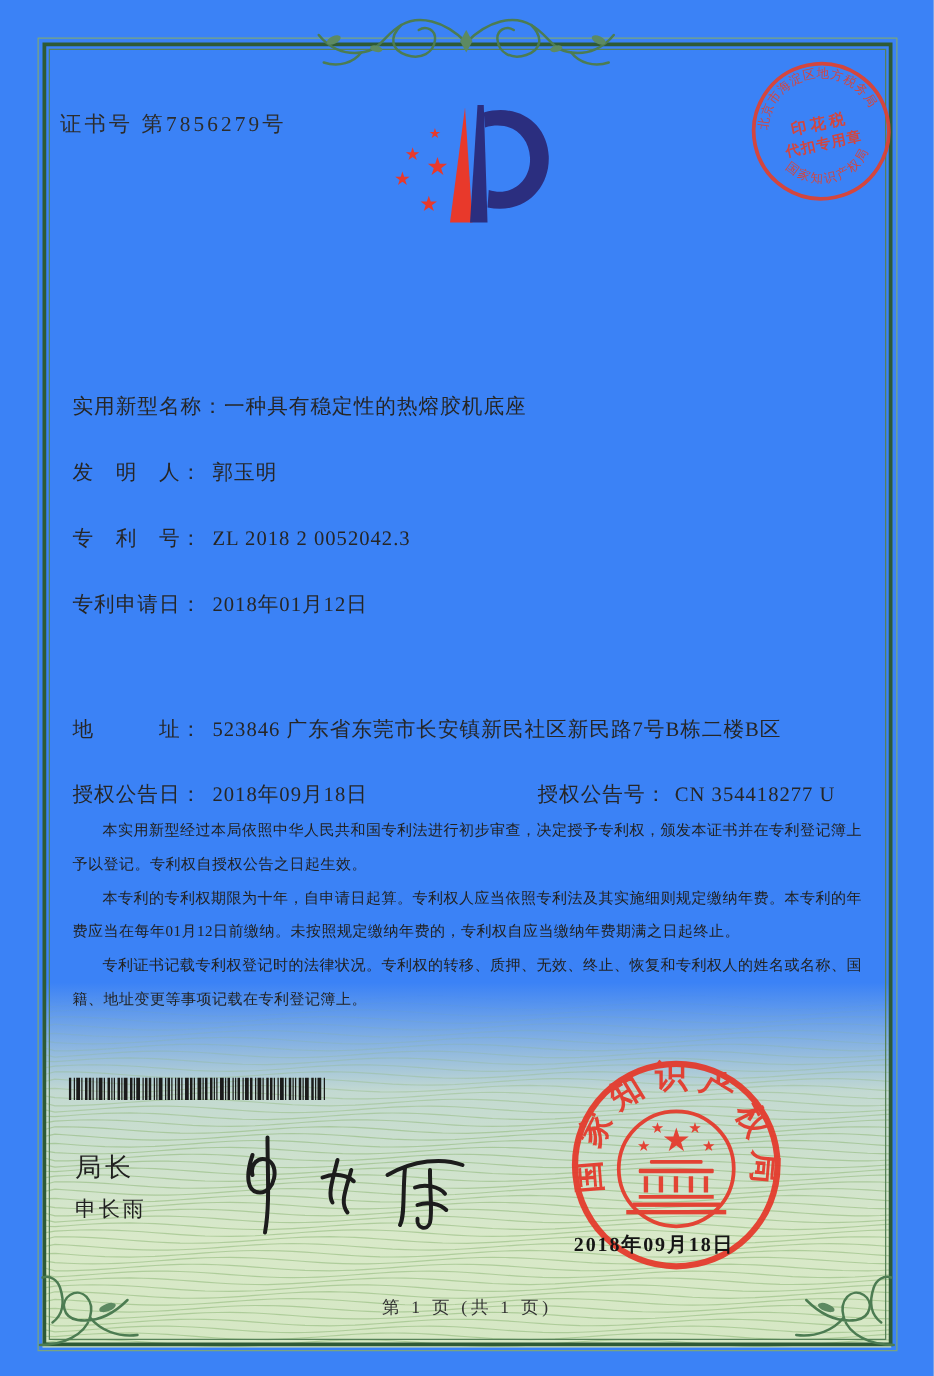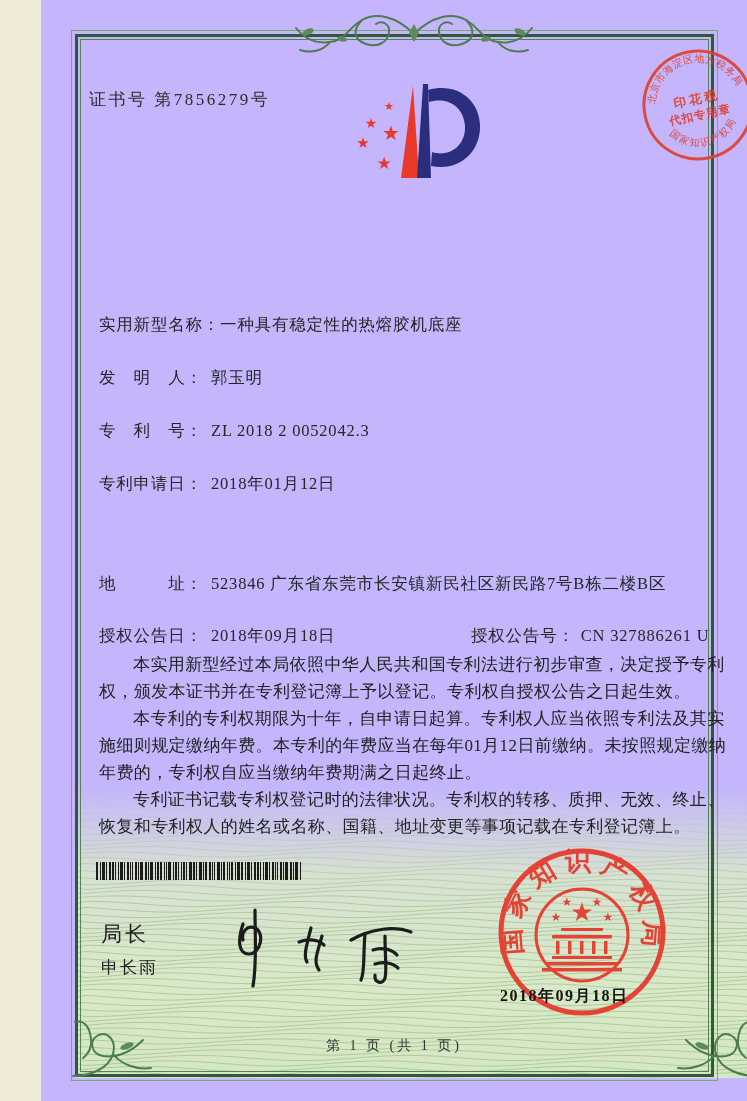--- a/index.html
+++ b/index.html
@@ -1,18 +1,18 @@
 <!DOCTYPE html>
 <html><head>
 <meta charset="utf-8">
 <style>
   html,body{margin:0;padding:0;}
   body{width:747px;height:1101px;position:relative;overflow:hidden;
        background:#f0ebd8;font-family:"Liberation Serif","DejaVu Serif",serif;}
-  .page{position:absolute;inset:0;background:#c4b5fd;margin-left:41px;}
+  .page{position:absolute;inset:0;background:#3b82f6;}
   
   .green-zone{position:absolute;left:34px;top:786px;width:679px;height:292px;z-index:0;
     background:linear-gradient(180deg,rgba(220,234,206,0) 0%,rgba(219,233,203,.85) 30%,#d9e9c9 70%,#d5e7c4 100%);}
   .green-zone svg{position:absolute;inset:0;}
   
   .frame{position:absolute;z-index:1;pointer-events:none;}
   .frame-a{top:30px;left:30px;right:29px;bottom:20px;border:1px solid #7aa57e;}
   .frame-b{top:34px;left:34px;right:33px;bottom:24px;border:3px solid #2e5a36;}
   .frame-c{top:39px;left:39px;right:38px;bottom:29px;border:1px solid #558157;}
   .ornament{position:absolute;z-index:2;}
@@ -21,21 +21,21 @@
   
   .cert-no{position:absolute;left:48px;top:88px;font-size:17px;letter-spacing:2.5px;color:#2c2c2c;z-index:3;}
   .title{position:absolute;top:202px;left:0;width:100%;text-align:center;font-size:41px;font-weight:bold;
          letter-spacing:11px;text-indent:11px;color:#141414;z-index:3;}
   .row{position:absolute;left:58px;font-size:16.5px;color:#262626;letter-spacing:.8px;line-height:26px;z-index:3;}
   .lbl{display:inline-block;min-width:112px;vertical-align:top;}
   .val{display:inline-block;vertical-align:top;max-width:528px;}
   .r1{top:312px}.r2{top:365px}.r3{top:418px}.r4{top:471px}.r5{top:523px}.r6{top:571px}.r7{top:623px}
   .grant-right{position:absolute;left:372px;top:0;white-space:nowrap;}
   .grant-right .lbl{min-width:0;margin-right:6px;}
-  .paras{position:absolute;left:58px;top:651px;width:632px;font-size:17px;line-height:27px;
+  .paras{position:absolute;left:58px;top:651px;width:632px;font-size:12px;line-height:27px;
          color:#222;letter-spacing:.4px;z-index:3;}
   .paras p{margin:0;text-indent:2em;}
   .barcode{position:absolute;left:55px;top:862px;z-index:3;}
   .signer-title{position:absolute;left:60px;top:920px;font-size:21px;letter-spacing:3px;color:#202020;z-index:3;}
   .signer-name{position:absolute;left:60px;top:956px;font-size:17px;letter-spacing:2px;color:#202020;z-index:3;}
   .signature{position:absolute;left:186px;top:898px;z-index:4;}
   .tax-stamp{position:absolute;left:598px;top:46px;z-index:4;transform:rotate(-12deg);opacity:.92;}
   .seal{position:absolute;left:452px;top:843px;z-index:4;opacity:.93;}
   .seal-date{position:absolute;left:459px;top:986px;font-size:16px;font-weight:bold;letter-spacing:1.5px;
              color:#151515;z-index:6;}
@@ -175,21 +175,21 @@
   </div>
   <div class="row r4">
     <span class="lbl">专利申请日：</span><span class="val">2018年01月12日</span>
   </div>
   <div class="row r6">
     <span class="lbl">地　　　址：</span><span class="val">523846 广东省东莞市长安镇新民社区新民路7号B栋二楼B区</span>
   </div>
   <div class="row r7">
     <span class="lbl">授权公告日：</span><span class="val">2018年09月18日</span>
     <span class="grant-right">
-      <span class="lbl">授权公告号：</span><span>CN 327886261 U</span>
+      <span class="lbl">授权公告号：</span><span>CN 354418277 U</span>
     </span>
   </div>
 
   <div class="paras">
     <p>本实用新型经过本局依照中华人民共和国专利法进行初步审查，决定授予专利权，颁发本证书并在专利登记簿上予以登记。专利权自授权公告之日起生效。</p>
     <p>本专利的专利权期限为十年，自申请日起算。专利权人应当依照专利法及其实施细则规定缴纳年费。本专利的年费应当在每年01月12日前缴纳。未按照规定缴纳年费的，专利权自应当缴纳年费期满之日起终止。</p>
     <p>专利证书记载专利权登记时的法律状况。专利权的转移、质押、无效、终止、恢复和专利权人的姓名或名称、国籍、地址变更等事项记载在专利登记簿上。</p>
   </div>
 
   <svg class="barcode" width="212" height="18" viewBox="0 0 212 18">

